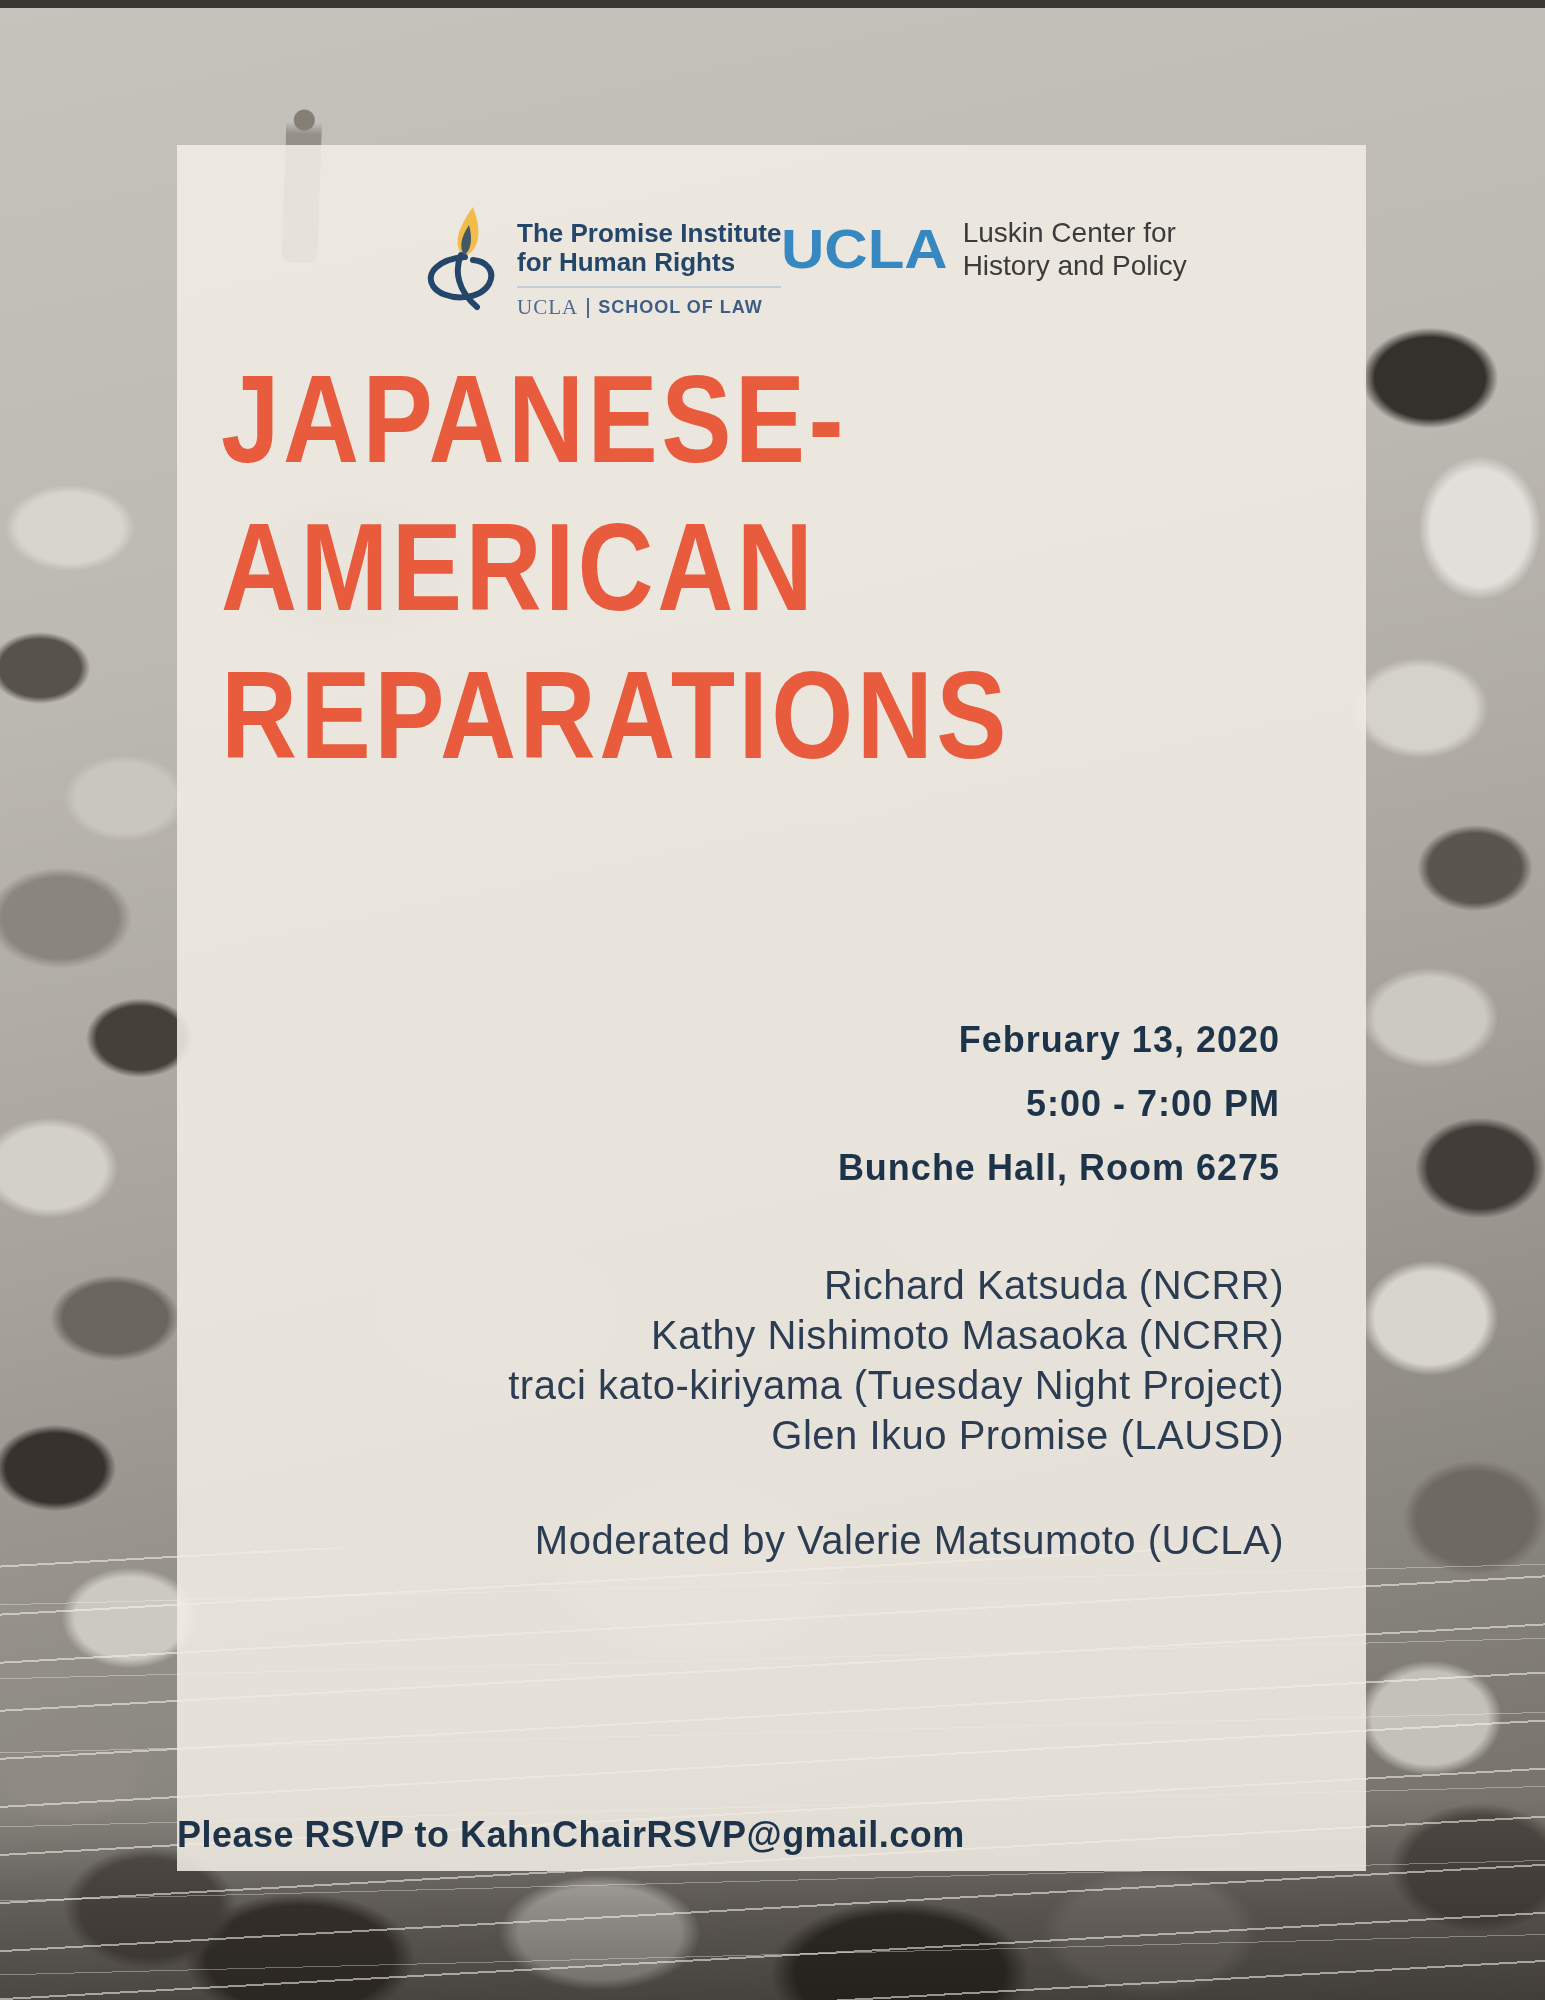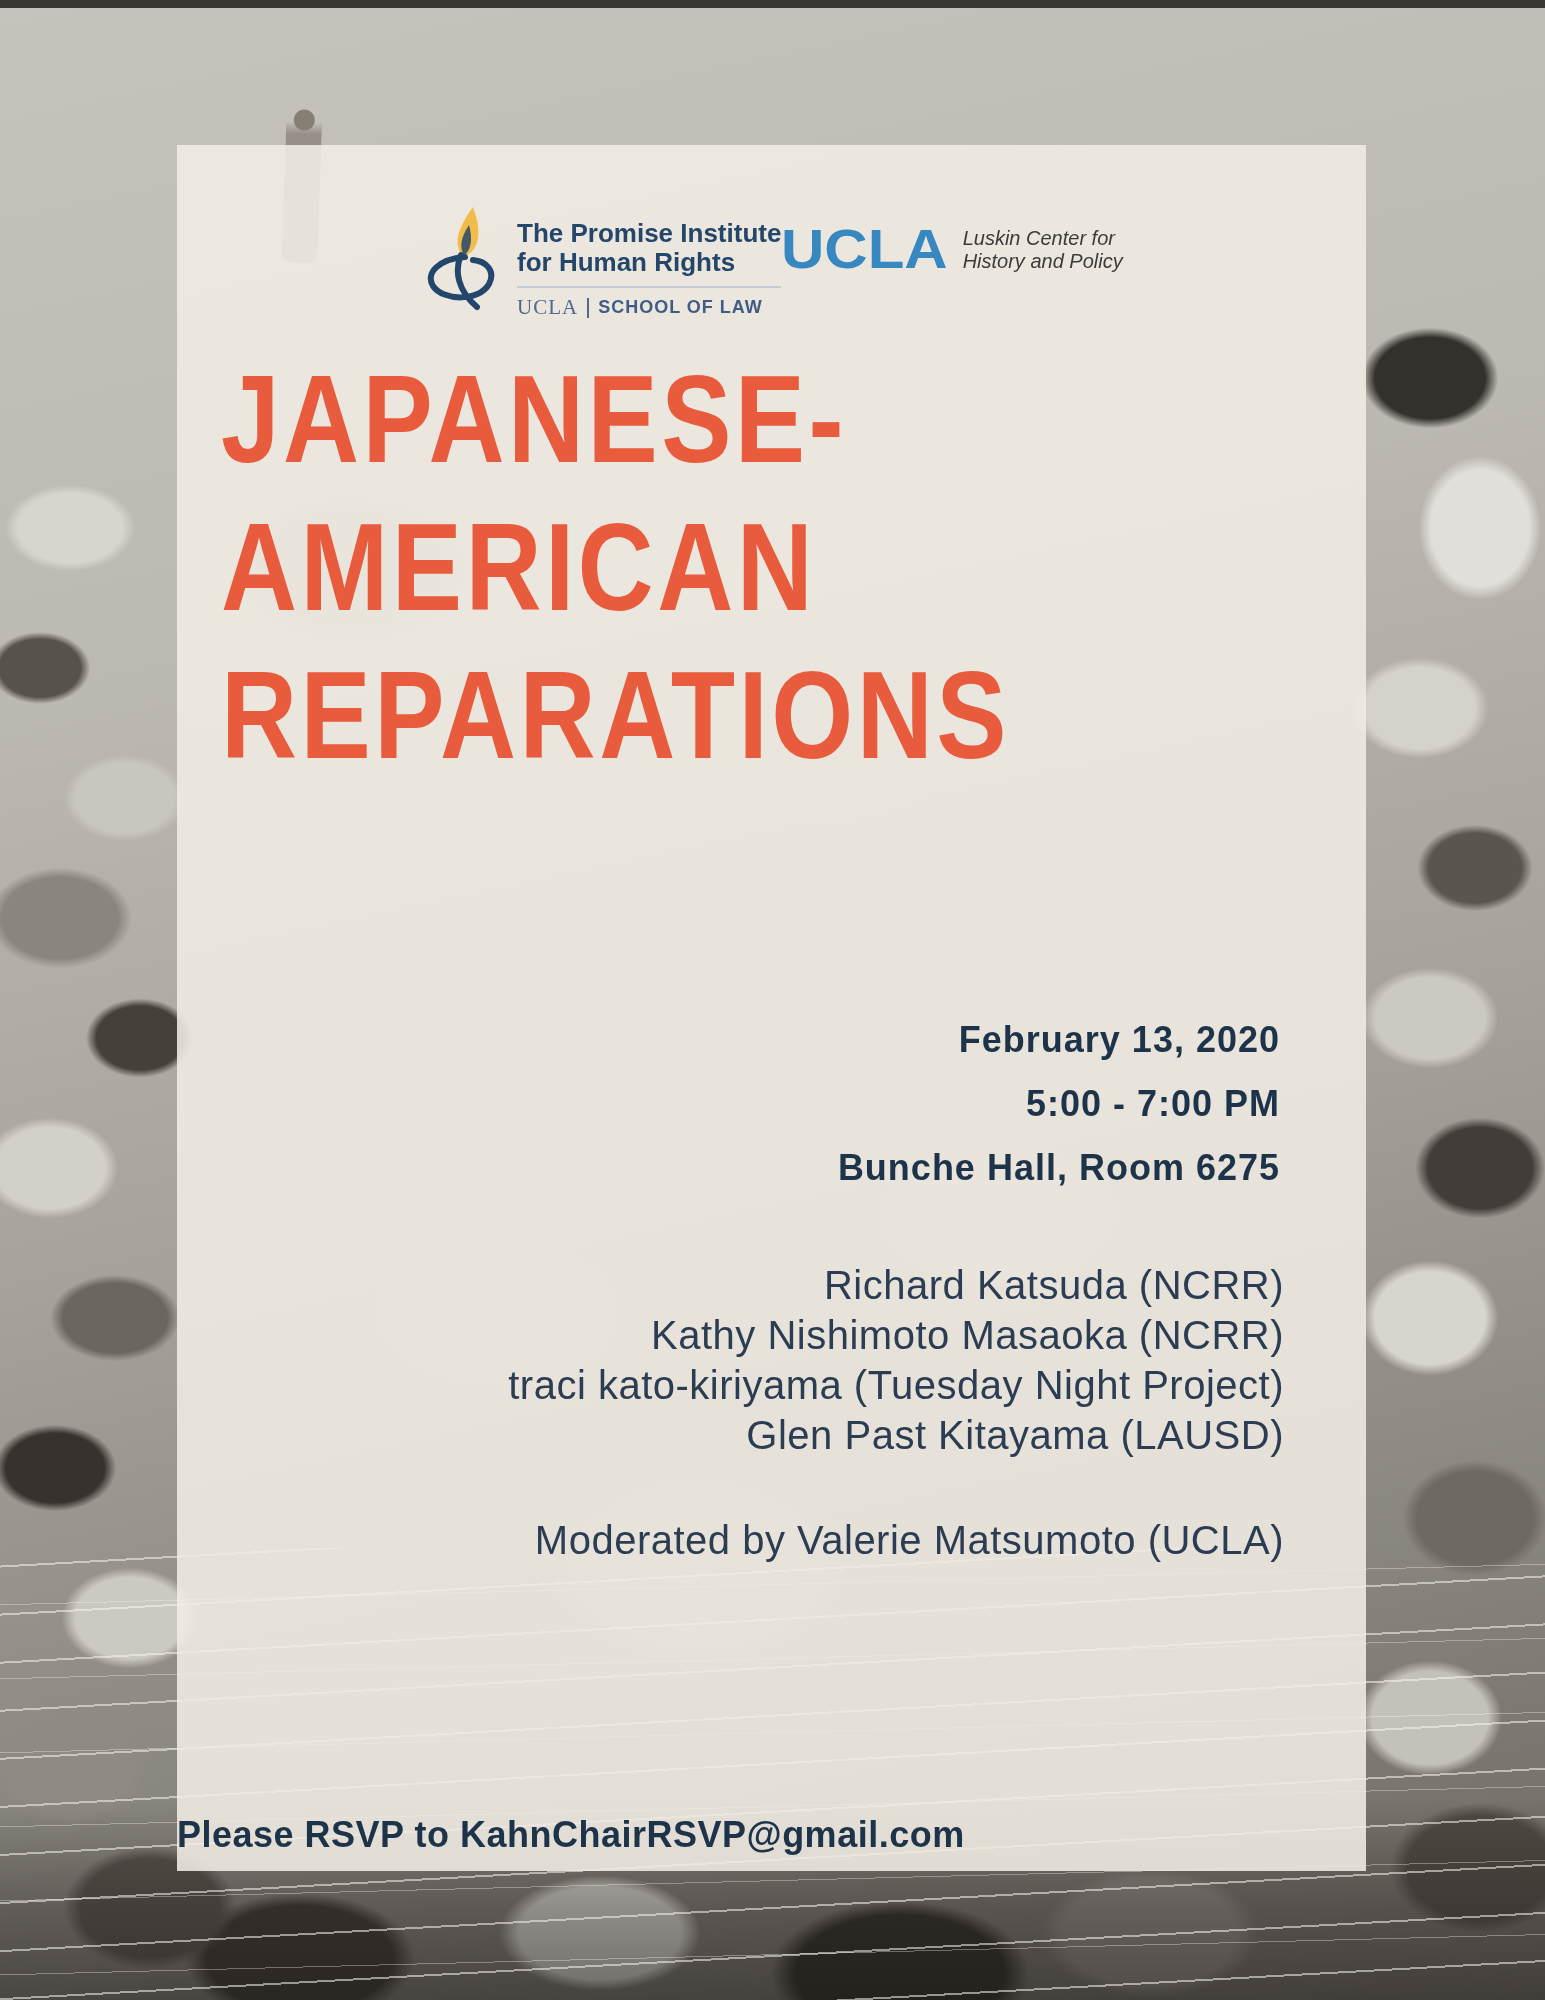--- a/index.html
+++ b/index.html
@@ -67,21 +67,21 @@
   .promise svg{display:block;}
   .promise-text{padding-top:14px;}
   .promise-name{font-size:26px;font-weight:bold;line-height:1.12;color:#24466b;white-space:pre-line;}
   .promise-divider{height:0;border-top:2px solid #c3cdd8;margin:9px 0 7px 0;}
   .promise-sub{display:flex;align-items:center;gap:9px;}
   .ucla-serif{font-family:"Liberation Serif",serif;font-size:21px;color:#50688d;letter-spacing:1px;}
   .vbar{width:2px;height:20px;background:#50688d;}
   .school-law{font-size:18px;font-weight:bold;letter-spacing:1px;color:#3f5c84;}
   .luskin{position:absolute;left:604px;top:70px;display:flex;align-items:center;gap:15px;}
   .ucla-big{font-size:60px;font-weight:bold;letter-spacing:0px;color:#3787c0;transform:scaleY(.92);}
-  .luskin-label{font-size:20px;font-style:italic;line-height:1.15;color:#3b3b3b;white-space:pre-line;}
+  .luskin-label{font-size:28px;line-height:1.15;color:#3b3b3b;white-space:pre-line;}
   
   .title{
     position:absolute;left:44px;top:200px;margin:0;
     font-size:124px;font-weight:bold;letter-spacing:4px;line-height:148px;
     color:#e95b3d;white-space:pre-line;transform:scaleX(.85);transform-origin:0 0;
   }
   .subtitle{
     position:absolute;left:48px;top:700px;
     font-size:38px;font-style:italic;letter-spacing:3px;line-height:70px;color:#33415a;white-space:pre-line;
   }
@@ -149,21 +149,21 @@
     <div class="when-where">
       <div>February 13, 2020</div>
       <div>5:00 - 7:00 PM</div>
       <div>Bunche Hall, Room 6275</div>
     </div>
 
     <div class="speakers">
         <div>Richard Katsuda (NCRR)</div>
         <div>Kathy Nishimoto Masaoka (NCRR)</div>
         <div>traci kato-kiriyama (Tuesday Night Project)</div>
-        <div>Glen Past Kitayama (LAUSD)</div>
+        <div>Glen Ikuo Promise (LAUSD)</div>
       </div>
 
     <div class="moderator">Moderated by Valerie Matsumoto (UCLA)</div>
 
 
     <div class="rsvp">Please RSVP to KahnChairRSVP@gmail.com</div>
 
   </div>
 </div>
 

